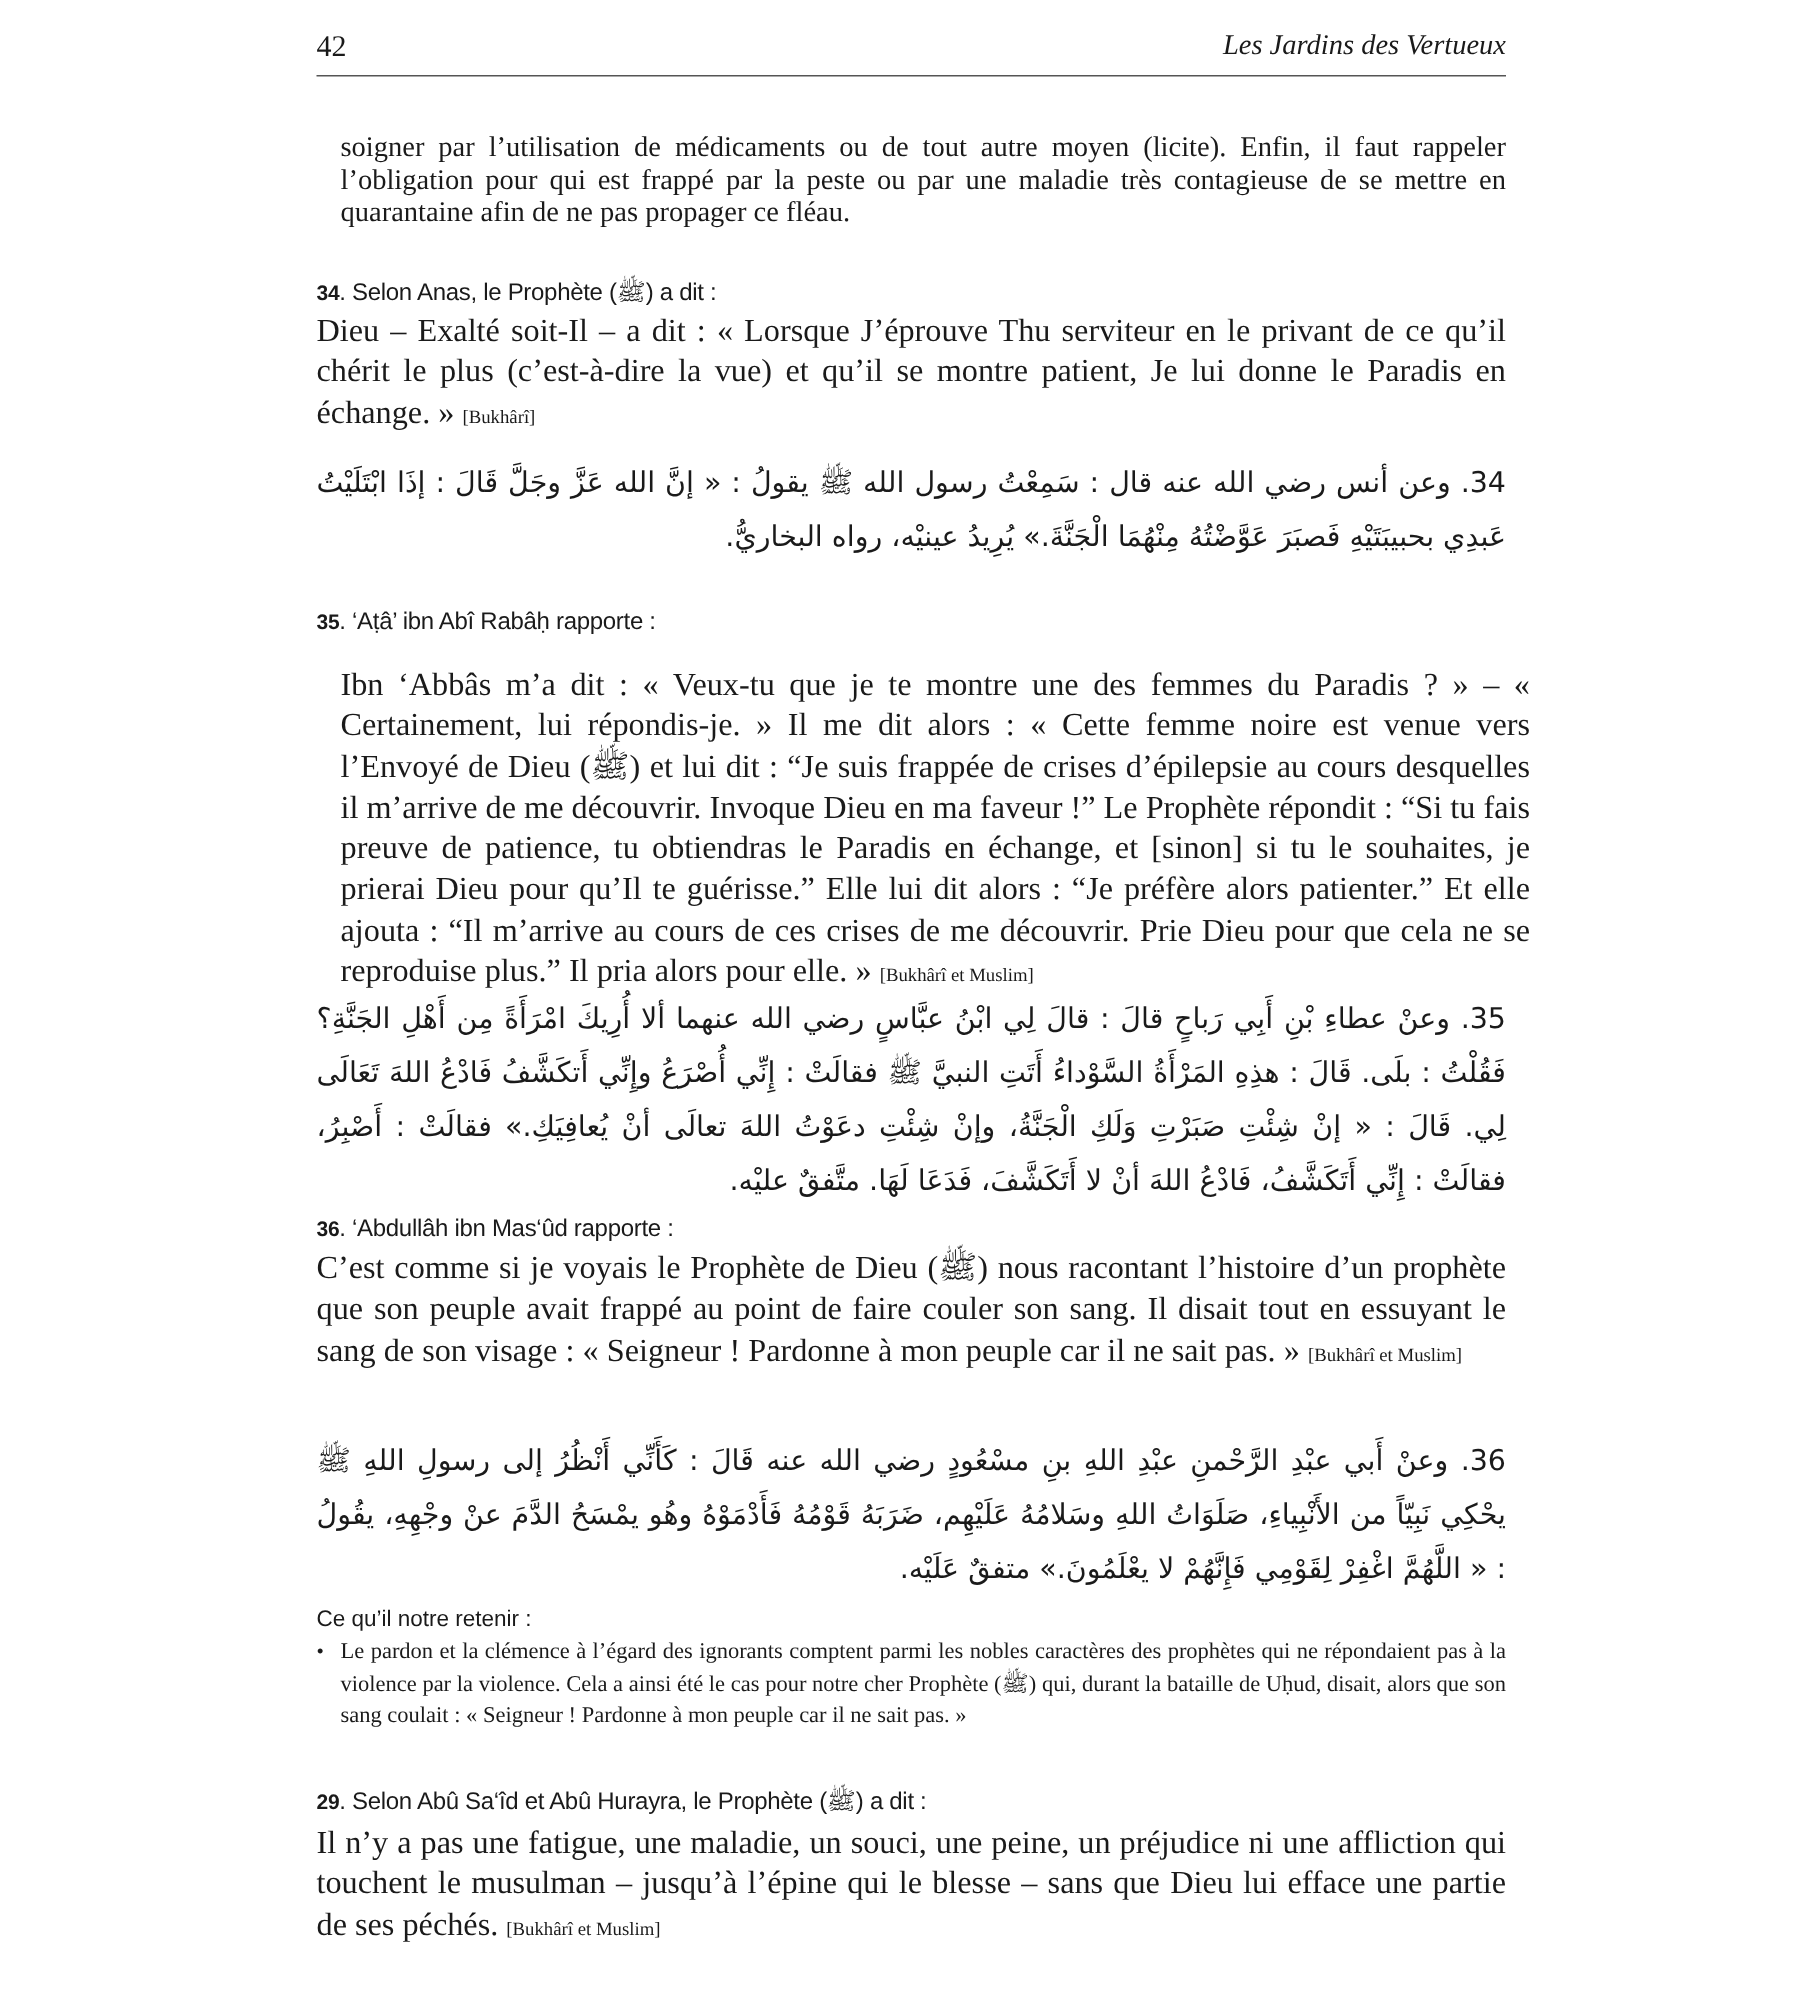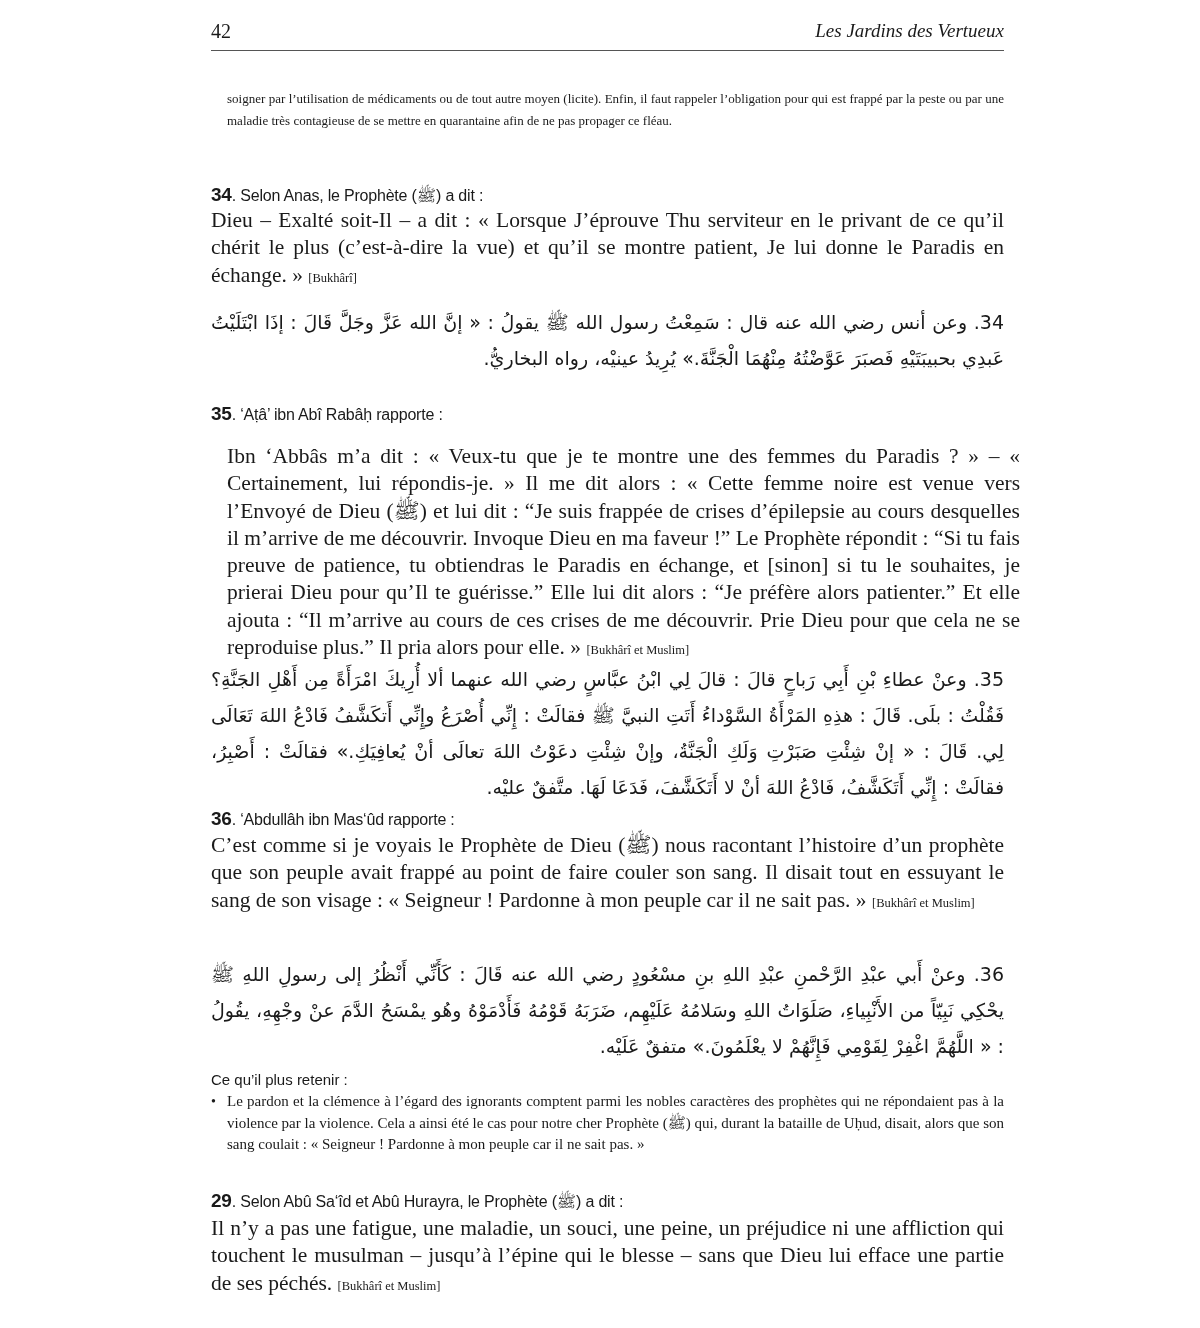--- a/index.html
+++ b/index.html
@@ -6,24 +6,24 @@
   body { width: 1200px; height: 1328px; position: relative; overflow: hidden; color: #1a1a1a; }
   .page { position: absolute; left: 211px; top: 0; width: 793px; }
   .serif { font-family: "Liberation Serif", "DejaVu Serif", serif; }
   .sans { font-family: "Liberation Sans", "DejaVu Sans", sans-serif; }
 
   .running-head { position: absolute; top: 20px; left: 0; width: 793px; height: 30px; }
   .folio { position: absolute; left: 0; top: 0; font-size: 20px; text-align: center; }
   .book-title { position: absolute; right: 0; top: 0; font-size: 19px; font-style: italic; text-align: center; }
   .head-rule { position: absolute; left: 0; top: 30px; width: 793px; height: 0; border-top: 1px solid #555; }
 
-  .note-para { position: absolute; left: 16px; top: 88px; width: 777px; font-size: 13px; line-height: 21.5px; text-align: justify; }
+  .note-para { position: absolute; left: 16px; top: 88px; width: 777px; font-size: 19px; line-height: 21.5px; text-align: justify; }
 
   .hadith-title { position: absolute; left: 0; font-size: 16px; line-height: 22px; letter-spacing: -0.2px; }
-  .hadith-title .num { font-weight: bold; font-size: 19px; }
+  .hadith-title .num { font-weight: bold; font-size: 14px; }
   .hadith-fr { position: absolute; left: 0; width: 793px; font-size: 21.5px; line-height: 27.3px; text-align: justify; }
   .src { font-family: Liberation Serif, serif; font-size: 12.5px; }
   .hadith-ar { position: absolute; left: 0; width: 793px; direction: rtl; text-align: justify; font-family: "DejaVu Sans", sans-serif; font-size: 19px; line-height: 36px; }
 
   .retenir-label { position: absolute; left: 0; top: 1071px; font-size: 15px; }
   .retenir-list { position: absolute; left: 0; top: 1091px; width: 793px; margin: 0; padding: 0; list-style: none; }
   .retenir-list li { position: relative; padding-left: 16px; font-size: 15px; line-height: 21.5px; text-align: justify; }
   .bullet { position: absolute; left: 0; top: 0; font-size: 14px; }
 </style>
 </head>
@@ -56,21 +56,21 @@
   <p class="hadith-ar" style="top:661px;margin:0">35. وعنْ عطاءِ بْنِ أَبِي رَباحٍ قالَ : قالَ لِي ابْنُ عبَّاسٍ رضي الله عنهما ألا أُرِيكَ امْرَأَةً مِن أَهْلِ الجَنَّةِ؟ فَقُلْتُ : بلَى. قَالَ : هذِهِ المَرْأَةُ السَّوْداءُ أَتَتِ النبيَّ ﷺ فقالَتْ : إِنِّي أُصْرَعُ وإِنِّي أَتكَشَّفُ فَادْعُ اللهَ تَعَالَى لِي. قَالَ : « إنْ شِئْتِ صَبَرْتِ وَلَكِ الْجَنَّةُ، وإنْ شِئْتِ دعَوْتُ اللهَ تعالَى أنْ يُعافِيَكِ.» فقالَتْ : أَصْبِرُ، فقالَتْ : إِنِّي أَتَكَشَّفُ، فَادْعُ اللهَ أنْ لا أَتَكَشَّفَ، فَدَعَا لَهَا. متَّفقٌ عليْه.</p>
 
   <div class="hadith-title sans" style="top:808px">
     <span class="num">36</span><span>. ‘Abdullâh ibn Mas‘ûd rapporte :</span>
   </div>
   <p class="hadith-fr serif" style="top:832px;margin:0">
     <span>C’est comme si je voyais le Prophète de Dieu (ﷺ) nous racontant l’histoire d’un prophète que son peuple avait frappé au point de faire couler son sang. Il disait tout en essuyant le sang de son visage : « Seigneur ! Pardonne à mon peuple car il ne sait pas. » </span><span class="src">[Bukhârî et Muslim]</span>
   </p>
   <p class="hadith-ar" style="top:956px;margin:0">36. وعنْ أَبي عبْدِ الرَّحْمنِ عبْدِ اللهِ بنِ مسْعُودٍ رضي الله عنه قَالَ : كَأَنِّي أَنْظُرُ إلى رسولِ اللهِ ﷺ يحْكِي نَبِيّاً من الأَنْبِياءِ، صَلَوَاتُ اللهِ وسَلامُهُ عَلَيْهِم، ضَرَبَهُ قَوْمُهُ فَأَدْمَوْهُ وهُو يمْسَحُ الدَّمَ عنْ وجْهِهِ، يقُولُ : « اللَّهُمَّ اغْفِرْ لِقَوْمِي فَإِنَّهُمْ لا يعْلَمُونَ.» متفقٌ عَلَيْه.</p>
 
-  <div class="retenir-label sans">Ce qu’il plus retenir :</div>
+  <div class="retenir-label sans">Ce qu’il notre retenir :</div>
   <ul class="retenir-list serif">
     <li>
       <span class="bullet">•</span>
       <span>Le pardon et la clémence à l’égard des ignorants comptent parmi les nobles caractères des prophètes qui ne répondaient pas à la violence par la violence. Cela a ainsi été le cas pour notre cher Prophète (ﷺ) qui, durant la bataille de Uḥud, disait, alors que son sang coulait : « Seigneur ! Pardonne à mon peuple car il ne sait pas. »</span>
     </li>
   </ul>
 
   <div class="hadith-title sans" style="top:1190px">
     <span class="num">29</span><span>. Selon Abû Sa‘îd et Abû Hurayra, le Prophète (ﷺ) a dit :</span>
   </div>

